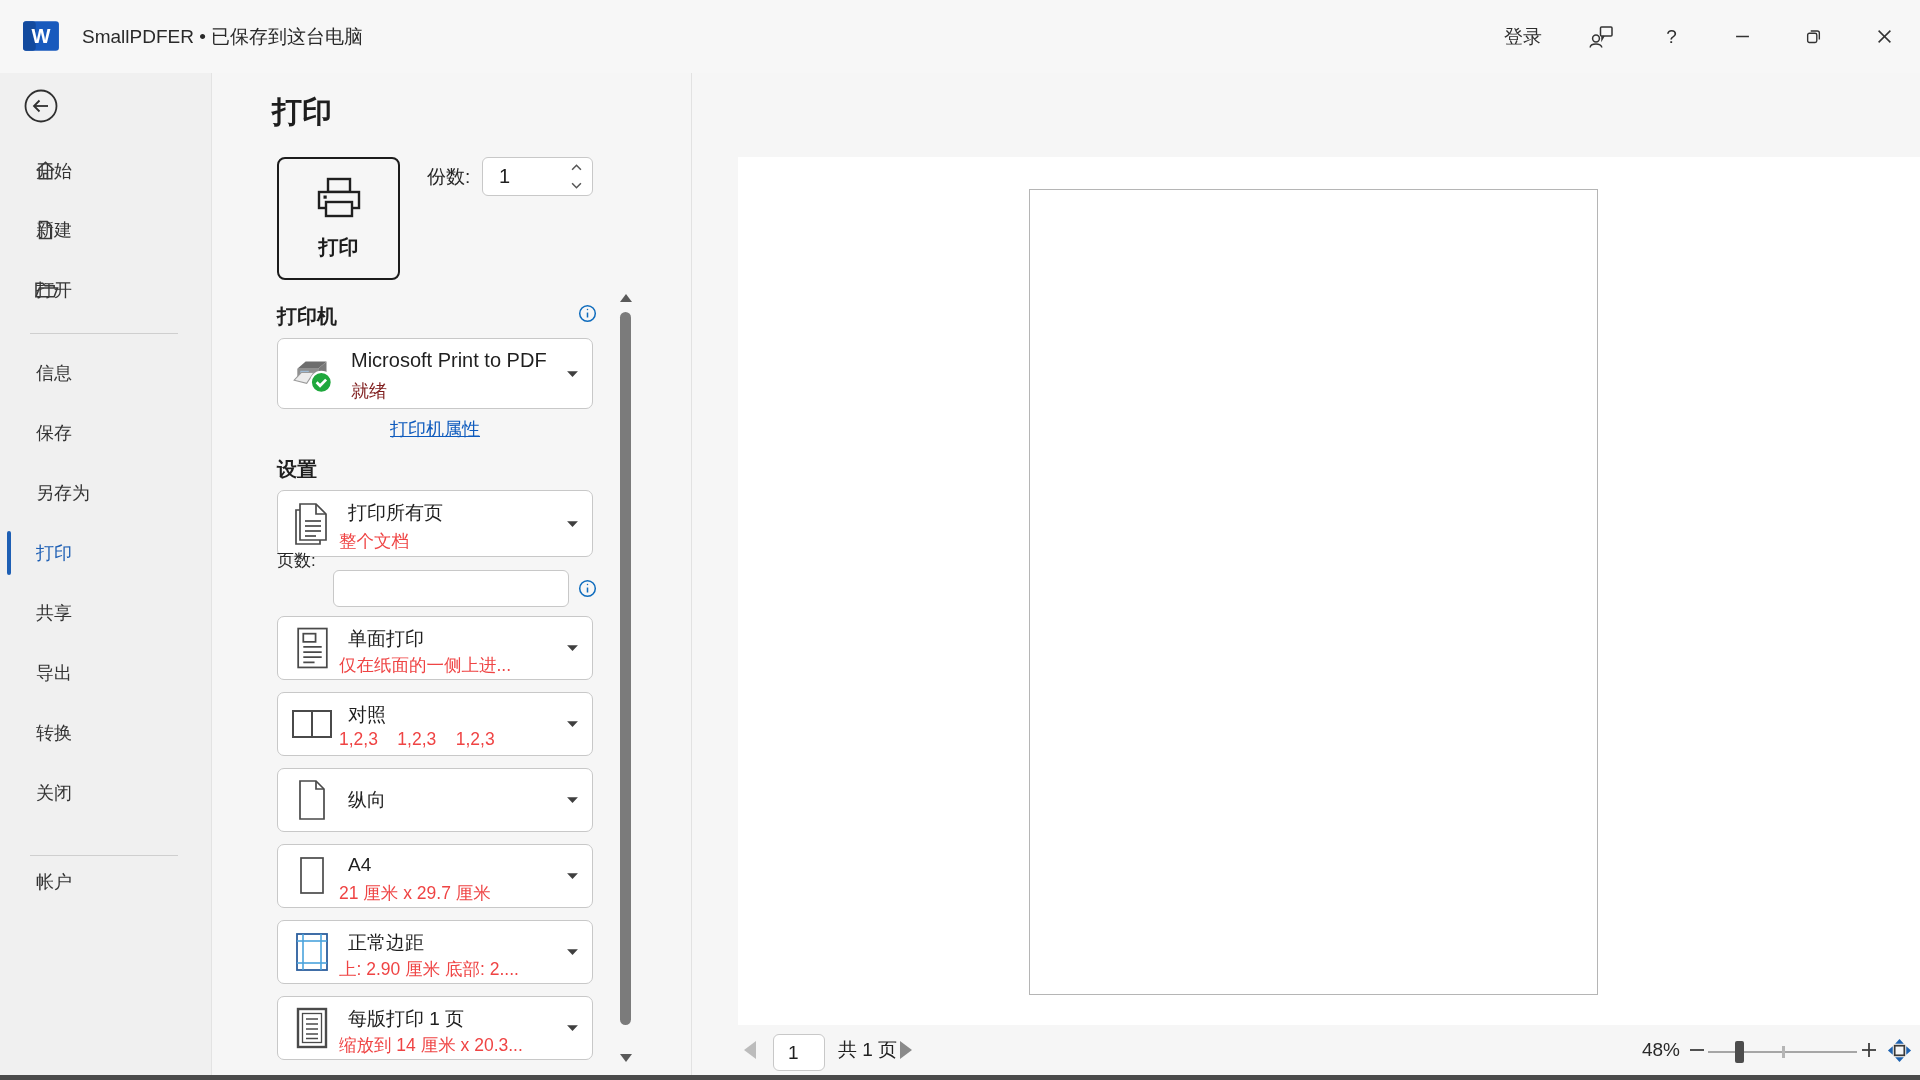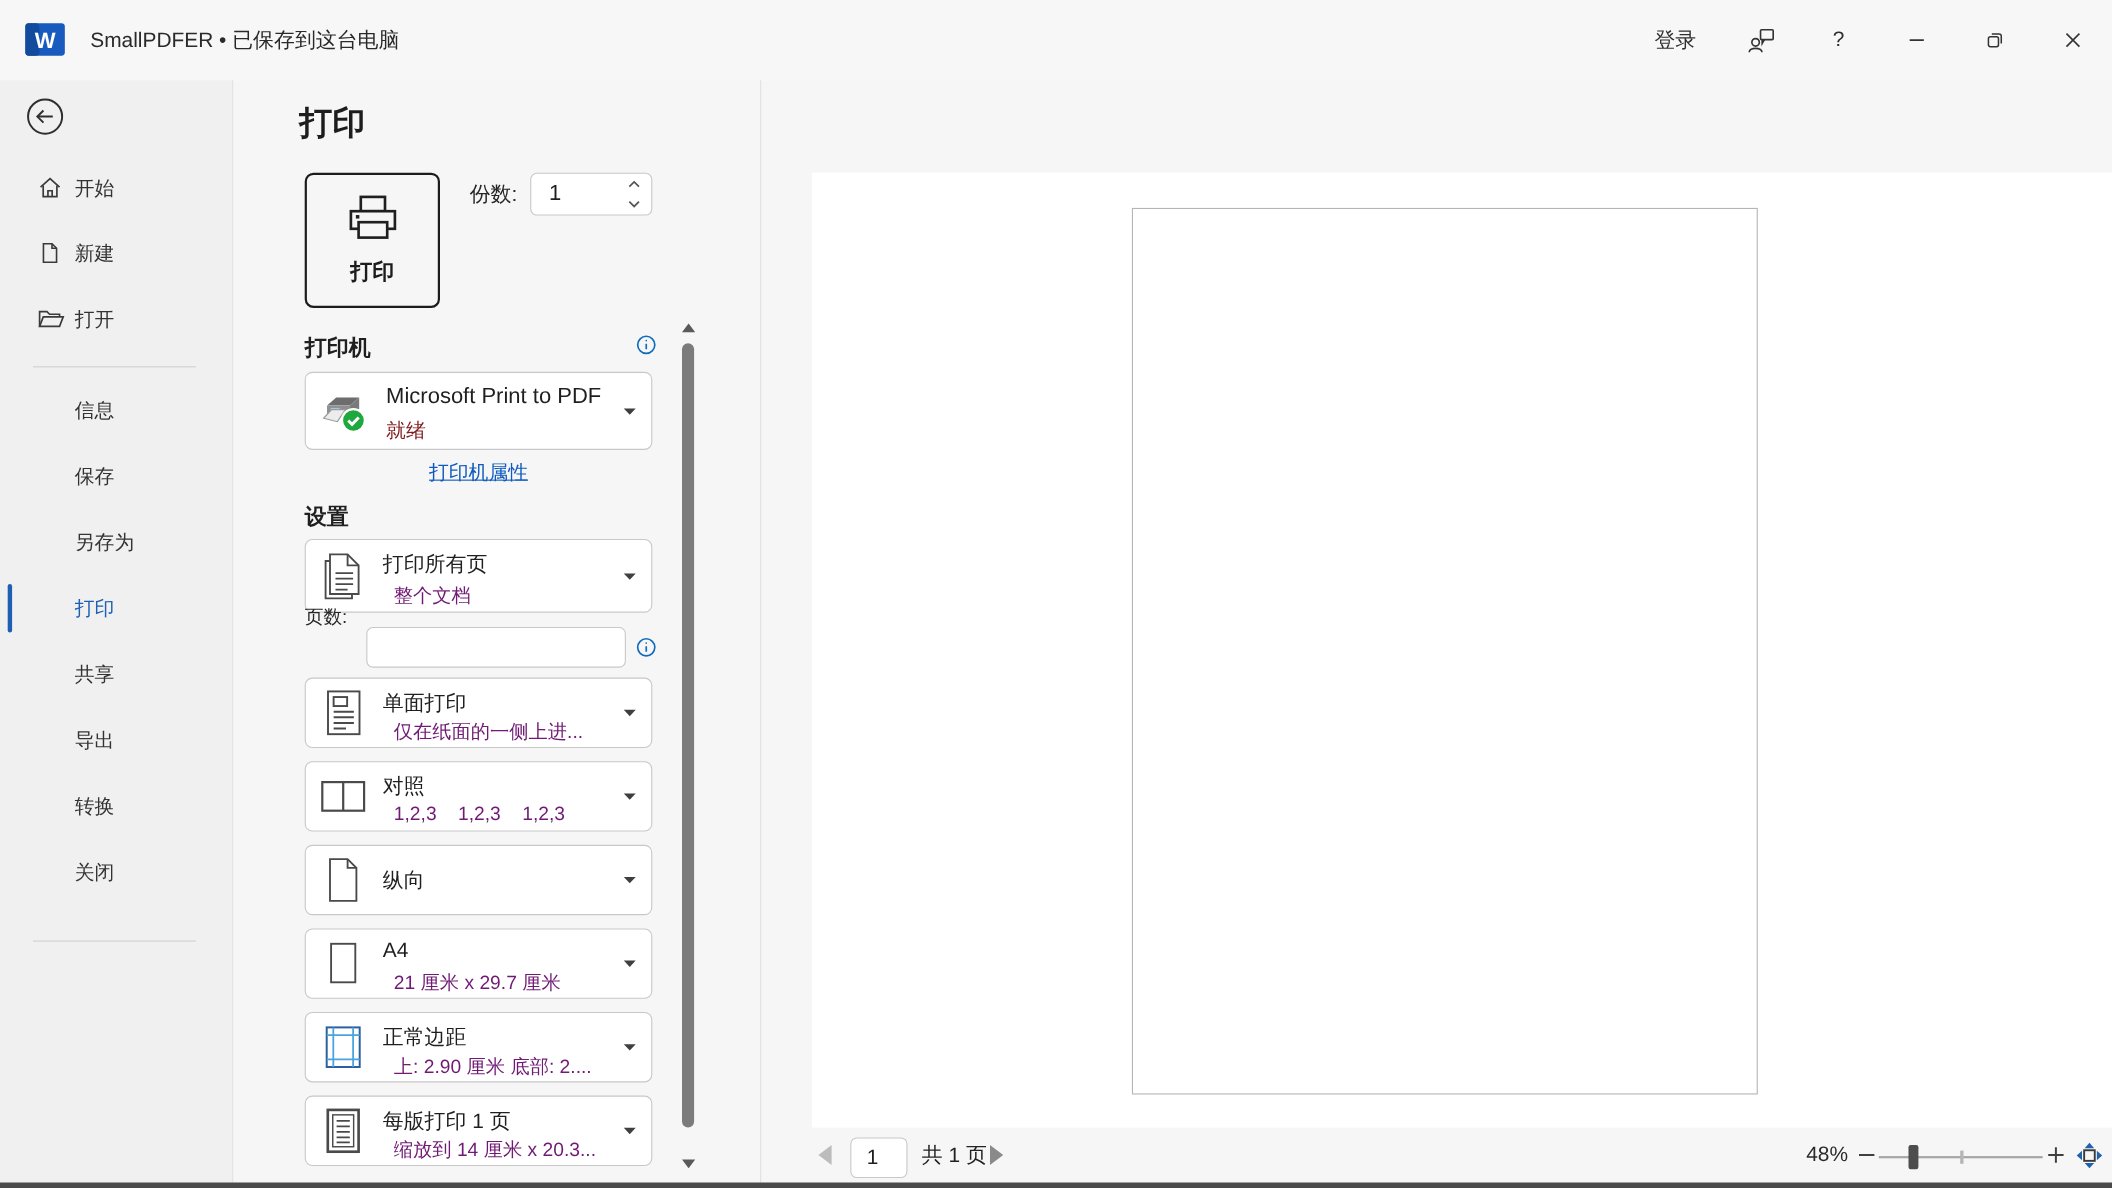--- a/index.html
+++ b/index.html
@@ -17,21 +17,21 @@
   .tb-title{left:82px;top:0;height:73px;display:flex;align-items:center;font-size:19px;color:#2a2a2a}
   .tb-controls{right:0;top:0;height:73px;display:flex}
   .tb-btn{width:71px;height:73px;display:flex;align-items:center;justify-content:center;
           font-size:19px;color:#2e2e2e;cursor:default}
   .tb-btn.signin{width:84px}
 
   
   .sidebar{left:0;top:73px;width:212px;height:1007px;background:#f0f0f0;border-right:1px solid #e3e3e3}
   .back-btn{left:23px;top:15px;width:36px;height:36px}
   .side-item{left:0;width:212px;height:40px;display:flex;align-items:center;
-             padding-left:68px;font-size:18px;color:#333}
+             padding-left:36px;font-size:18px;color:#333}
   .side-item .ic{position:absolute;left:34px;top:50%;transform:translateY(-50%)}
   .side-item.sel{color:#1e5fb4}
   .sel-bar{left:7px;top:458px;width:4px;height:44px;background:#1e5fb4;border-radius:2px}
   .side-div{left:30px;width:148px;height:1px;background:#cfcfcf}
 
   
   .panel-heading{left:272px;top:92px;font-size:30px;font-weight:bold;color:#1d1d1d}
   .print-btn{left:277px;top:157px;width:123px;height:123px;border:2.5px solid #1c1c1c;border-radius:8px;
              display:flex;flex-direction:column;align-items:center;justify-content:center;gap:10px;background:#f6f6f6}
   .print-btn .lbl{font-size:20px;font-weight:600;color:#1c1c1c}
@@ -44,21 +44,21 @@
   .info-ic{width:19px;height:19px}
   .combo{left:277px;top:338px;width:316px;height:71px;background:#fff;border:1px solid #c8c8c8;border-radius:7px}
   .combo .dev{position:absolute;left:12px;top:14px}
   .combo .name{position:absolute;left:73px;top:10px;font-size:20px;color:#1f1f1f;white-space:nowrap}
   .combo .status{position:absolute;left:73px;top:40px;font-size:18px;color:#7f1d1d}
   .caret{position:absolute;right:13px;top:50%;transform:translateY(-50%)}
   .link{left:277px;top:417px;width:316px;text-align:center;font-size:18px;color:#0f5bbd;text-decoration:underline}
   .dd{left:277px;width:316px;height:64px;background:#fff;border:1px solid #c8c8c8;border-radius:7px}
   .dd .ic{position:absolute;left:10px;top:50%;transform:translateY(-50%);width:48px;display:flex;justify-content:center}
   .dd .t{position:absolute;left:70px;top:9px;font-size:19px;color:#1f1f1f;white-space:nowrap}
-  .dd .s{position:absolute;left:80px;top:36px;font-size:17.5px;color:#701a75;white-space:pre}
+  .dd .s{position:absolute;left:61px;top:36px;font-size:17.5px;color:#ef4444;white-space:pre}
   .dd.single .t{top:50%;transform:translateY(-50%)}
   .pages-label{left:277px;top:542px;height:37px;display:flex;align-items:center;font-size:17px}
   .pages-input{left:333px;top:570px;width:236px;height:37px;background:#fff;border:1px solid #c8c8c8;
                border-radius:6px;font-size:18px;padding:0 12px;font-family:inherit}
   .scroll-thumb{left:620px;top:312px;width:11px;height:713px;background:#7b7b7b;border-radius:6px}
   .scroll-arrow{left:617px;width:18px;height:12px;display:flex;justify-content:center}
   .v-div{left:691px;top:73px;width:1px;height:1007px;background:#e2e2e2}
 
   
   .canvas{left:738px;top:157px;width:1182px;height:868px;background:#fff}
@@ -187,20 +187,23 @@
     </div>
   <div class="abs side-item" style="top:640px">
     <span>转换</span>
     </div>
   <div class="abs side-item" style="top:700px">
     <span>关闭</span>
     </div>
 
   <div class="abs side-div" style="top:782px"></div>
 
+  <div class="abs side-item" style="top:789px">
+    <span>帐户</span>
+    </div>
 </div>
 
 <div class="abs panel-heading">打印</div>
 
 <div class="abs print-btn">
   <span>
     <svg viewBox="0 0 52 48" width="52" height="48" fill="none" stroke="#1f1f1f" stroke-width="2.4">
       <rect x="15" y="3" width="22" height="13" fill="#f6f6f6"></rect>
       <rect x="6" y="16" width="40" height="16" fill="#f6f6f6"></rect>
       <rect x="10.5" y="19.5" width="3.2" height="3.2" fill="#1f1f1f" stroke="none"></rect>

